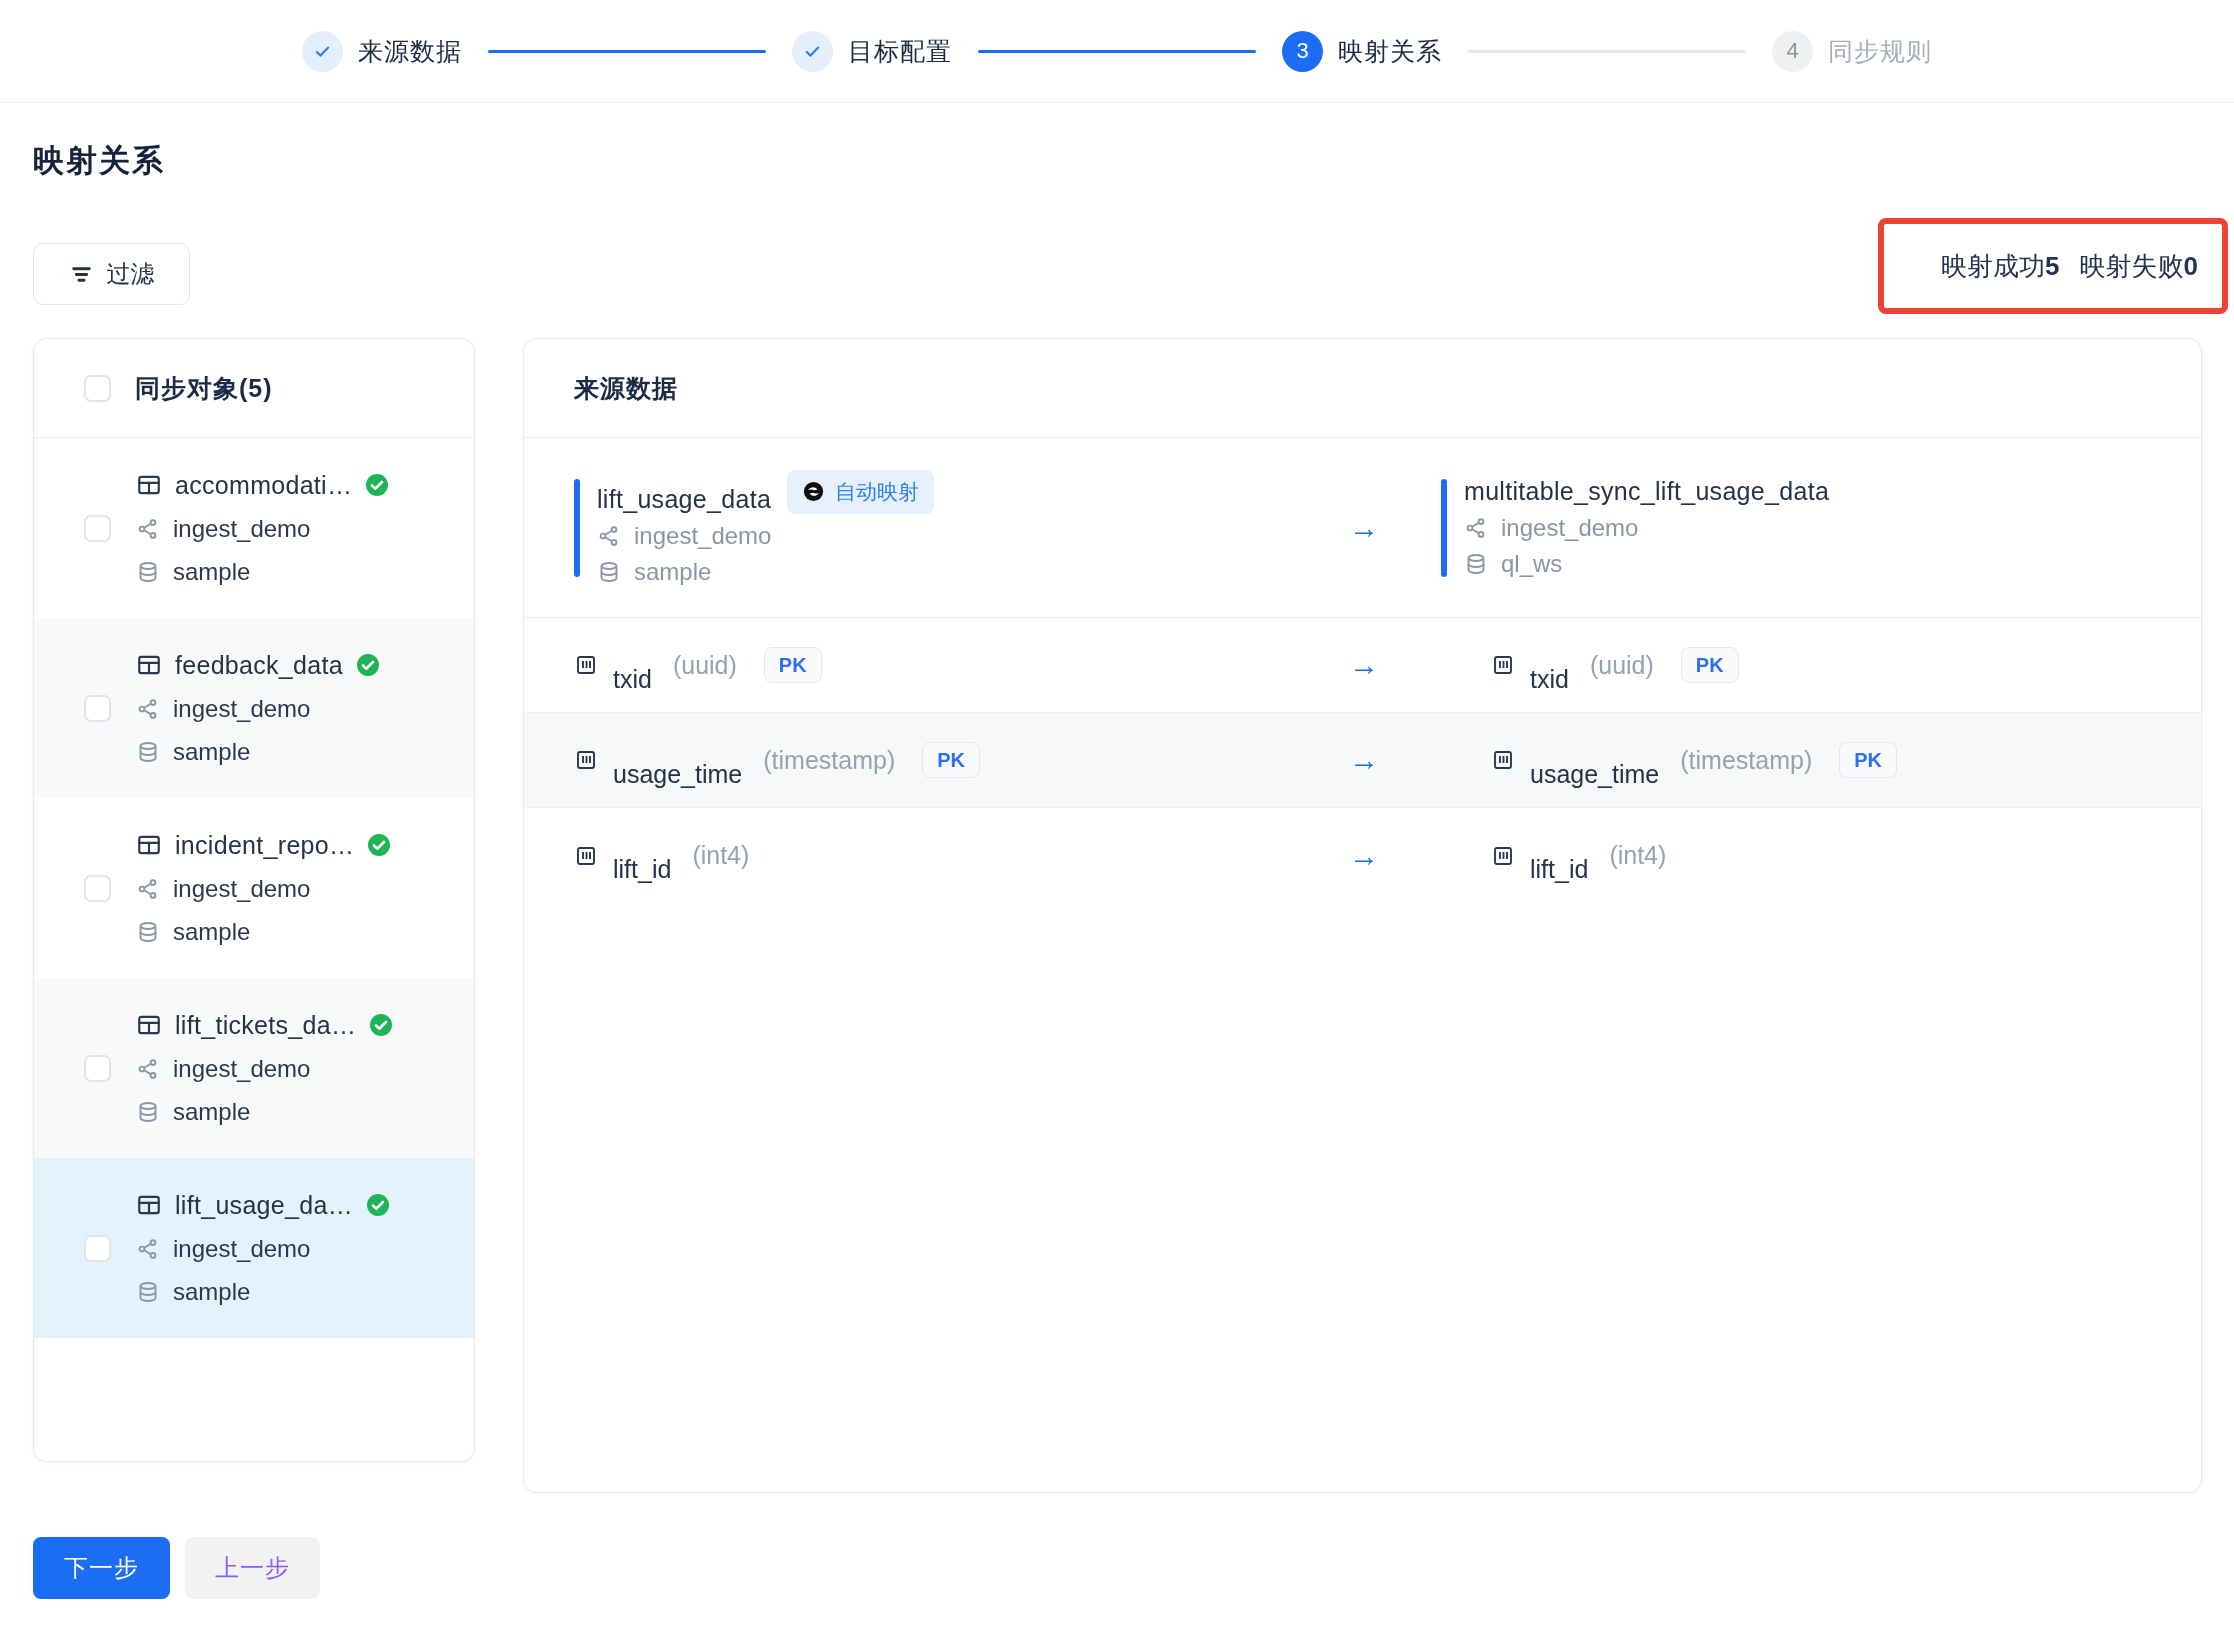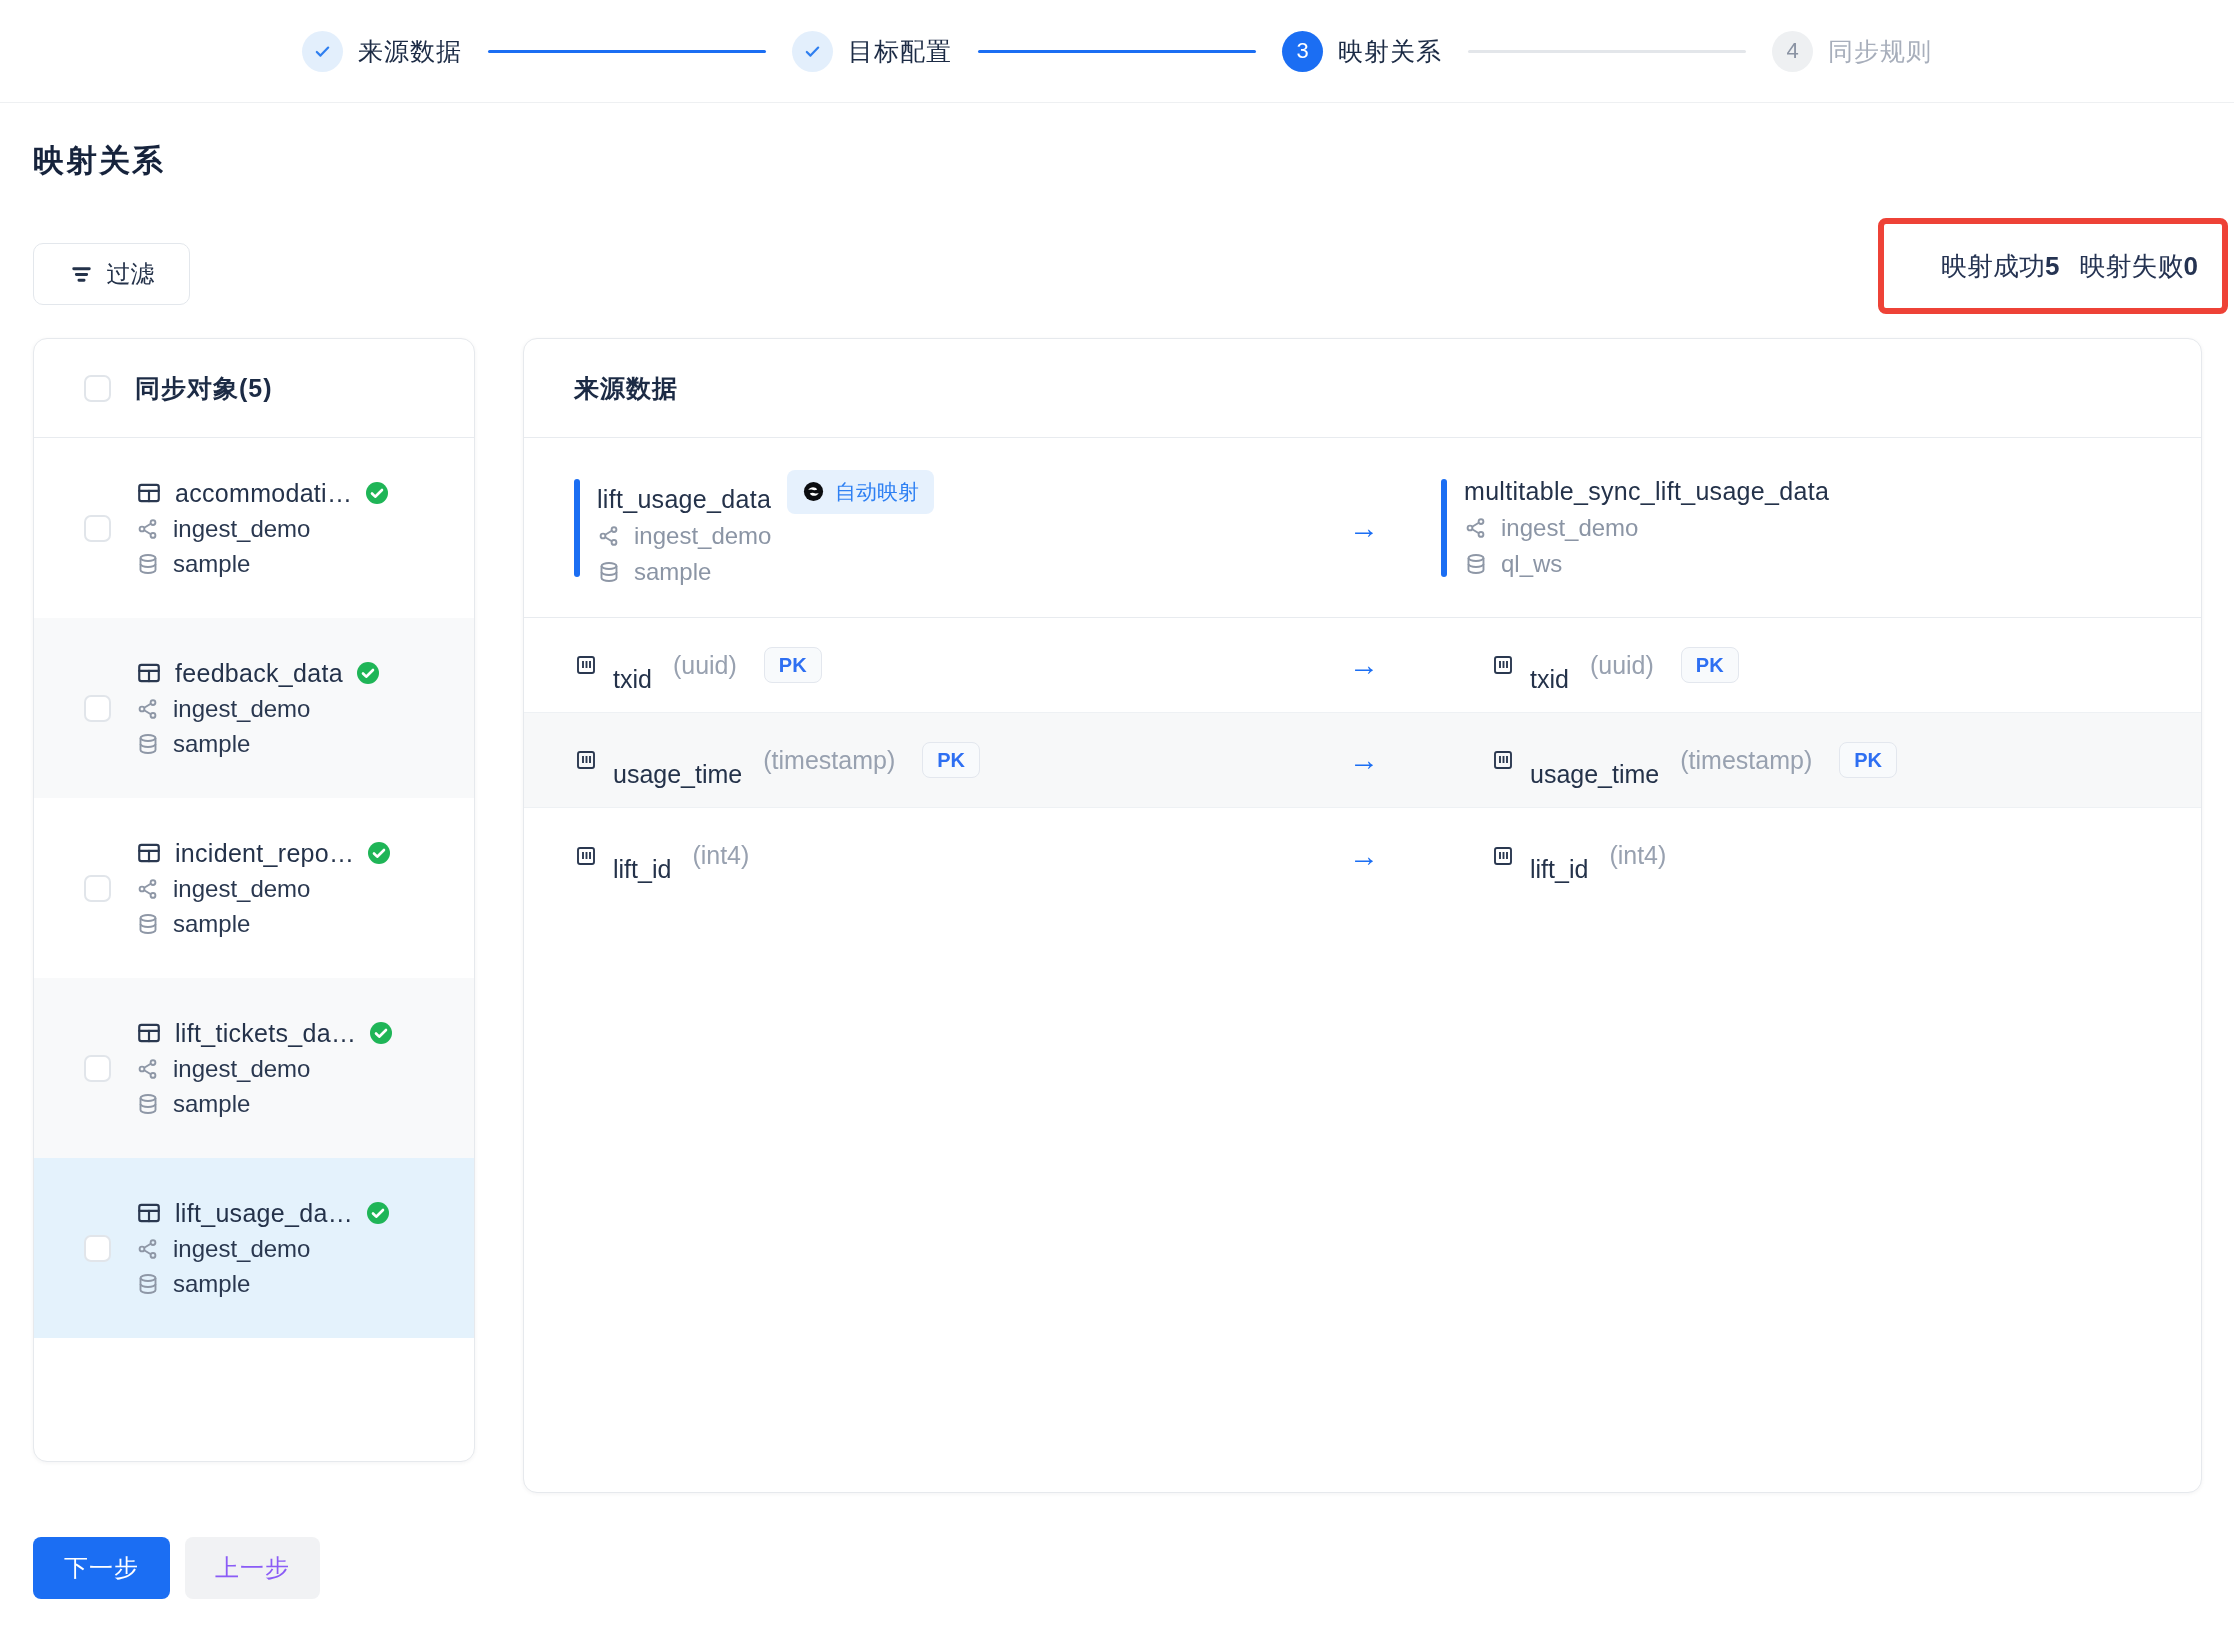--- a/index.html
+++ b/index.html
@@ -53,21 +53,21 @@
   .mainpanel{left:523px;top:338px;width:1679px;height:1155px;}
   .panel-header{height:99px;border-bottom:1px solid var(--border);display:flex;align-items:center;
     padding-left:50px;font-size:25px;font-weight:700;color:#1c2b45;letter-spacing:1px;gap:24px;}
 
   .checkbox{width:27px;height:27px;border:2px solid #e1e5ea;border-radius:7px;background:#fff;flex:0 0 auto;cursor:pointer;}
 
   
   .side-item{height:180px;display:flex;align-items:center;padding-left:50px;gap:25px;cursor:pointer;}
   .side-item.alt{background:#f8f9fa;}
   .side-item.selected{background:#e4f2fc;}
-  .side-lines{display:flex;flex-direction:column;gap:7px;}
+  .side-lines{display:flex;flex-direction:column;gap:15px;}
   .line{display:flex;align-items:center;gap:13px;}
   .obj-name{font-size:25px;font-weight:500;color:var(--navy);letter-spacing:.3px;}
   .sub-text{font-size:24px;color:#2a3850;}
   .icon-navy{color:#2a3850;flex:0 0 auto;display:flex;}
   .icon-gray{color:#8e97a6;flex:0 0 auto;display:flex;}
 
   
   .map-row{height:180px;display:grid;grid-template-columns:800px 80px 1fr;align-items:center;
     border-bottom:1px solid var(--border);}
   .map-cell{display:flex;align-items:center;gap:17px;}

